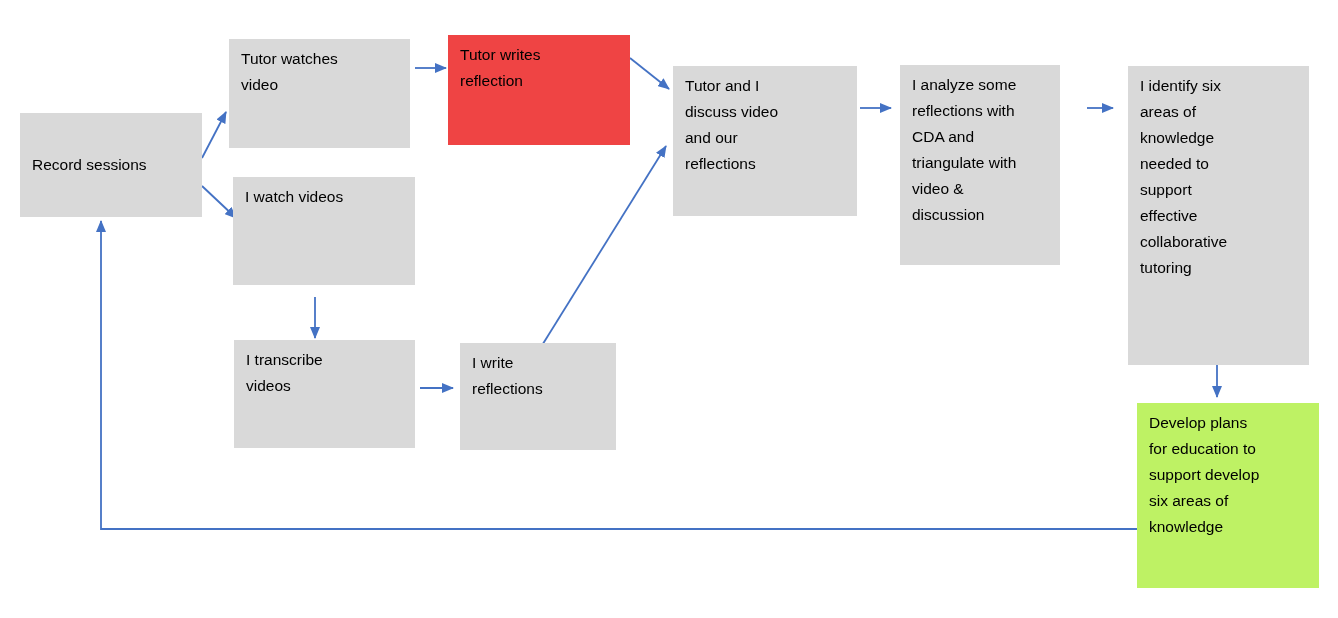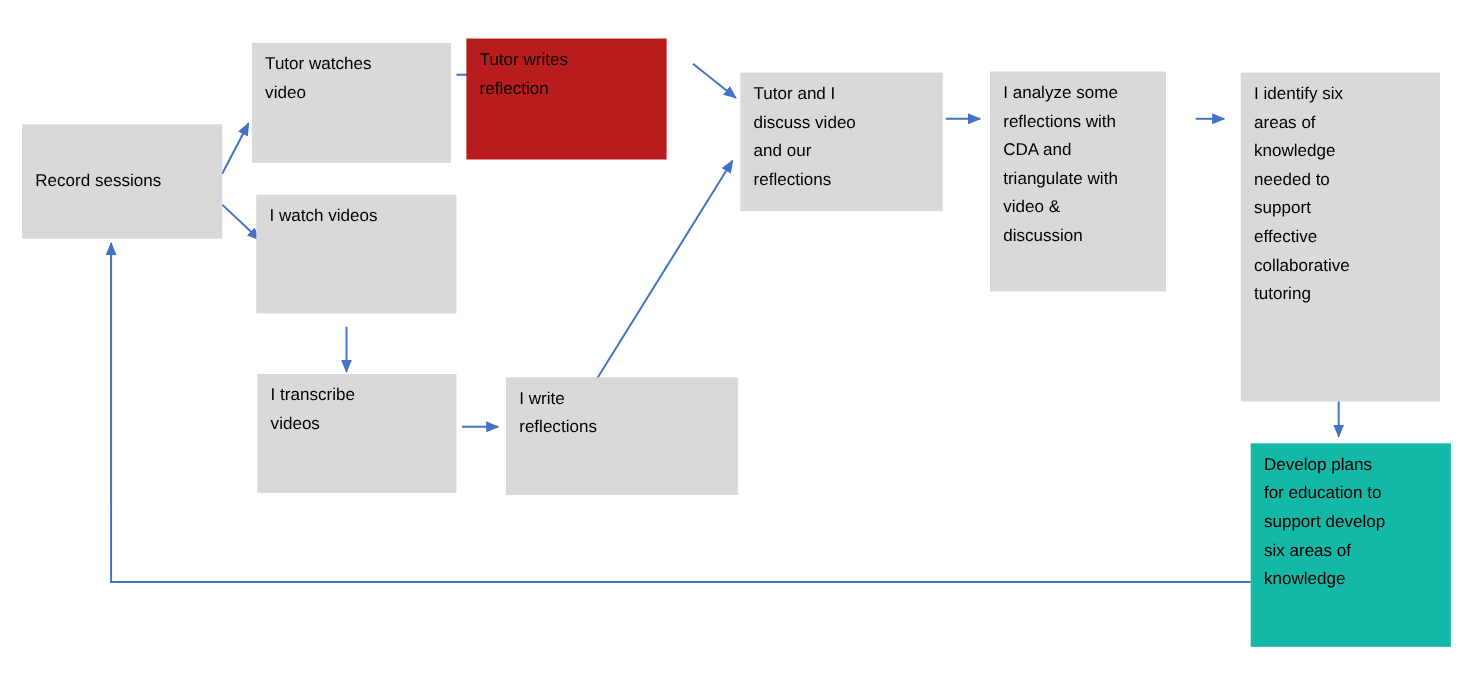--- a/index.html
+++ b/index.html
@@ -58,43 +58,43 @@
       <polyline points="420,388 453,388" class="edge" stroke="#4472c4" marker-end="url(#arrowhead)"></polyline>
       <polyline points="541,347 666,146" class="edge" stroke="#4472c4" marker-end="url(#arrowhead)"></polyline>
       <polyline points="860,108 891,108" class="edge" stroke="#4472c4" marker-end="url(#arrowhead)"></polyline>
       <polyline points="1087,108 1113,108" class="edge" stroke="#4472c4" marker-end="url(#arrowhead)"></polyline>
       <polyline points="1217,346 1217,397" class="edge" stroke="#4472c4" marker-end="url(#arrowhead)"></polyline>
       <polyline points="1137,529 101,529 101,221" class="edge" stroke="#4472c4" marker-end="url(#arrowhead)"></polyline>
     </svg>
 <div class="node" style="left: 229px; top: 39px; width: 181px; height: 109px; background: rgb(217, 217, 217); color: rgb(0, 0, 0);">Tutor watches
 video</div>
     <div class="node valign-middle" style="left: 20px; top: 113px; width: 182px; height: 104px; background: rgb(217, 217, 217); color: rgb(0, 0, 0);">Record sessions</div>
-    <div class="node" style="left: 424px; top: 35px; width: 182px; height: 110px; background: #b91c1c; color: rgb(0, 0, 0);">Tutor writes
+    <div class="node" style="left: 448px; top: 35px; width: 182px; height: 110px; background: #ef4444; color: rgb(0, 0, 0);">Tutor writes
 reflection</div>
     <div class="node" style="left: 233px; top: 177px; width: 182px; height: 108px; background: rgb(217, 217, 217); color: rgb(0, 0, 0);">I watch videos</div>
     <div class="node" style="left: 234px; top: 340px; width: 181px; height: 108px; background: rgb(217, 217, 217); color: rgb(0, 0, 0);">I transcribe
 videos</div>
-    <div class="node" style="left: 460px; top: 343px; width: 211px; height: 107px; background: rgb(217, 217, 217); color: rgb(0, 0, 0);">I write
+    <div class="node" style="left: 460px; top: 343px; width: 156px; height: 107px; background: rgb(217, 217, 217); color: rgb(0, 0, 0);">I write
 reflections</div>
-    <div class="node" style="left: 673px; top: 66px; width: 184px; height: 126px; background: rgb(217, 217, 217); color: rgb(0, 0, 0);">Tutor and I
+    <div class="node" style="left: 673px; top: 66px; width: 184px; height: 150px; background: rgb(217, 217, 217); color: rgb(0, 0, 0);">Tutor and I
 discuss video
 and our
 reflections</div>
     <div class="node" style="left: 900px; top: 65px; width: 160px; height: 200px; background: rgb(217, 217, 217); color: rgb(0, 0, 0);">I analyze some
 reflections with
 CDA and
 triangulate with
 video &amp;
 discussion</div>
     <div class="node" style="left: 1128px; top: 66px; width: 181px; height: 299px; background: rgb(217, 217, 217); color: rgb(0, 0, 0);">I identify six
 areas of
 knowledge
 needed to
 support
 effective
 collaborative
 tutoring</div>
-    <div class="node" style="left: 1137px; top: 403px; width: 182px; height: 185px; background: #14b8a6; color: rgb(0, 0, 0);">Develop plans
+    <div class="node" style="left: 1137px; top: 403px; width: 182px; height: 185px; background: #bef264; color: rgb(0, 0, 0);">Develop plans
 for education to
 support develop
 six areas of
 knowledge</div>
   </div>
 
 </body></html>

